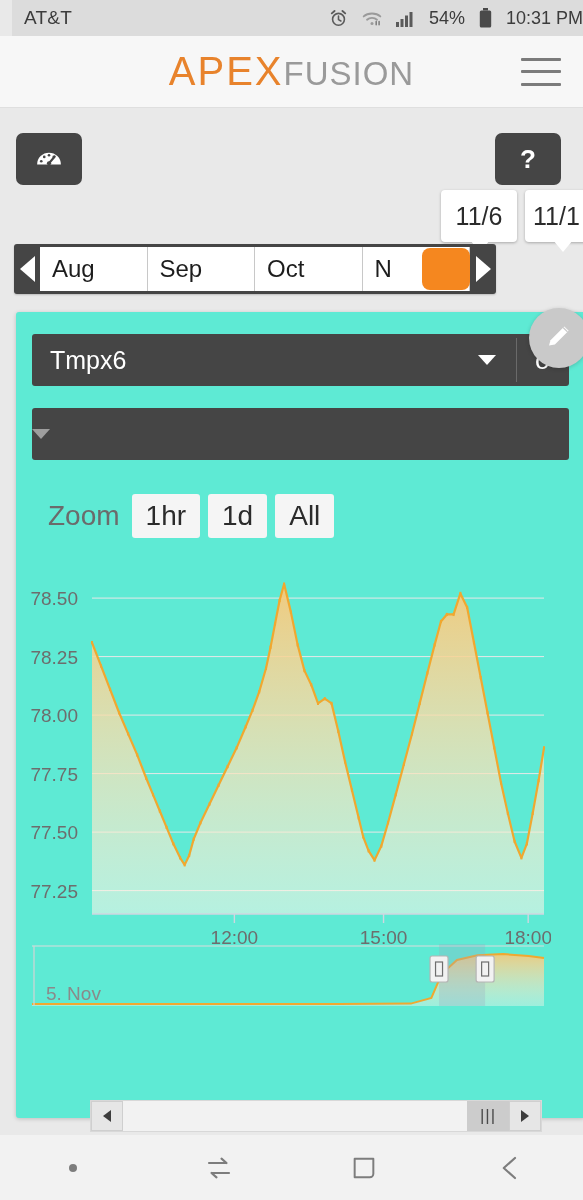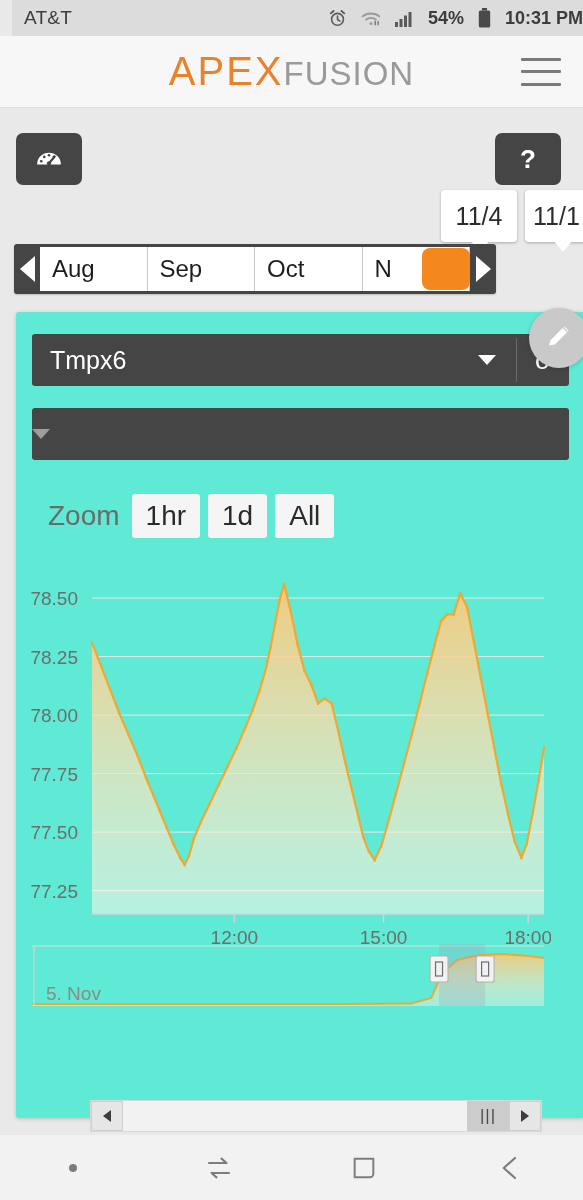--- a/index.html
+++ b/index.html
@@ -11,21 +11,21 @@
   }
   #app { position: relative; width: 583px; height: 1200px; background: #e9e9e9; }
 
   
   .statusbar {
     position: absolute; top: 0; left: 0; width: 583px; height: 36px;
     background: #dcdcdc; display: flex; align-items: center;
     padding: 0 12px; color: #4a4a4a; margin-left: 12px;
   }
   .carrier { font-size: 19px; letter-spacing: .2px; color: #3c3c3c; }
-  .status-right { margin-left: auto; display: flex; align-items: center; gap: 14px; font-weight: bold; }
+  .status-right { margin-left: auto; display: flex; align-items: center; gap: 14px; }
   .status-right .glyph { display: flex; align-items: center; color: #5a5a5a; }
   .batt-pct { font-size: 18px; color: #3c3c3c; }
   .clock { font-size: 18px; color: #3c3c3c; }
 
   
   .appbar {
     position: absolute; top: 36px; left: 0; width: 583px; height: 72px;
     background: #f7f7f7; border-bottom: 1px solid #dfdfdf;
     display: flex; align-items: center; justify-content: center;
   }
@@ -216,21 +216,21 @@
           <circle cx="15.8" cy="11.9" r="1.05" fill="#454545"></circle>
         </svg>
       </span>
     </div>
     <div class="sq-btn right">
       <span class="qmark">?</span>
     </div>
   </div>
 
   <div class="date-badges">
-    <div class="badge b1">11/4</div>
+    <div class="badge b1">11/6</div>
     <div class="badge b2">11/1</div>
     <div class="badge-tail t1"></div>
     <div class="badge-tail t2"></div>
   </div>
 
   <div class="monthstrip">
     <div class="ms-arrow">
       <div class="tri-l"></div>
     </div>
     <div class="ms-track">

